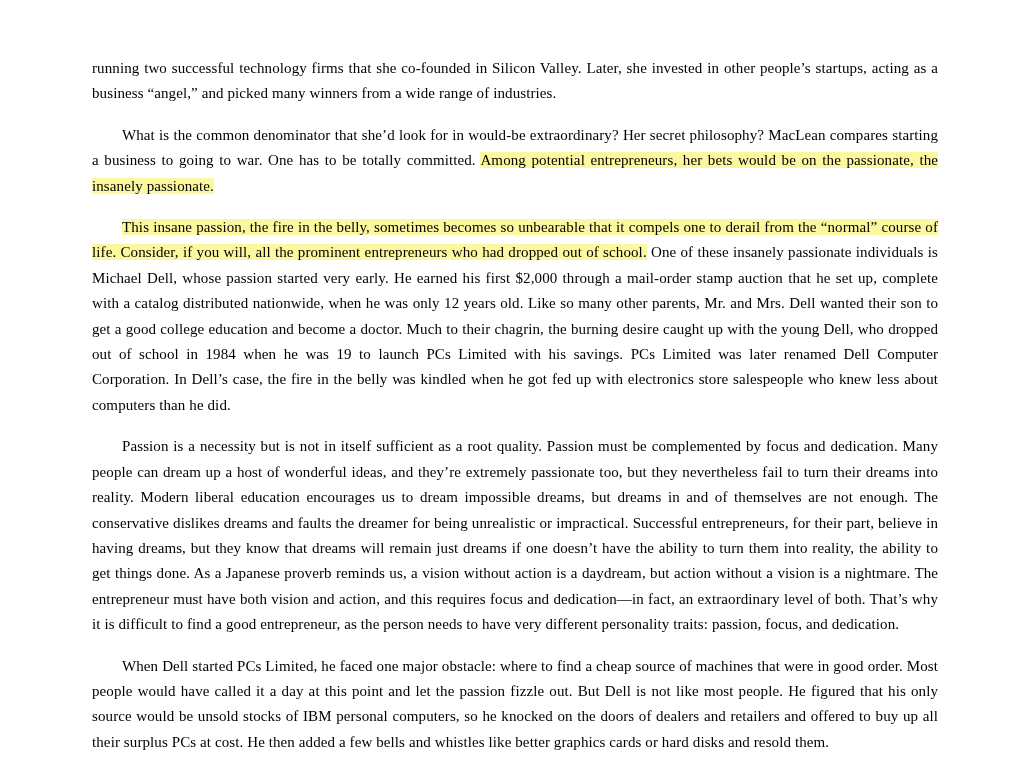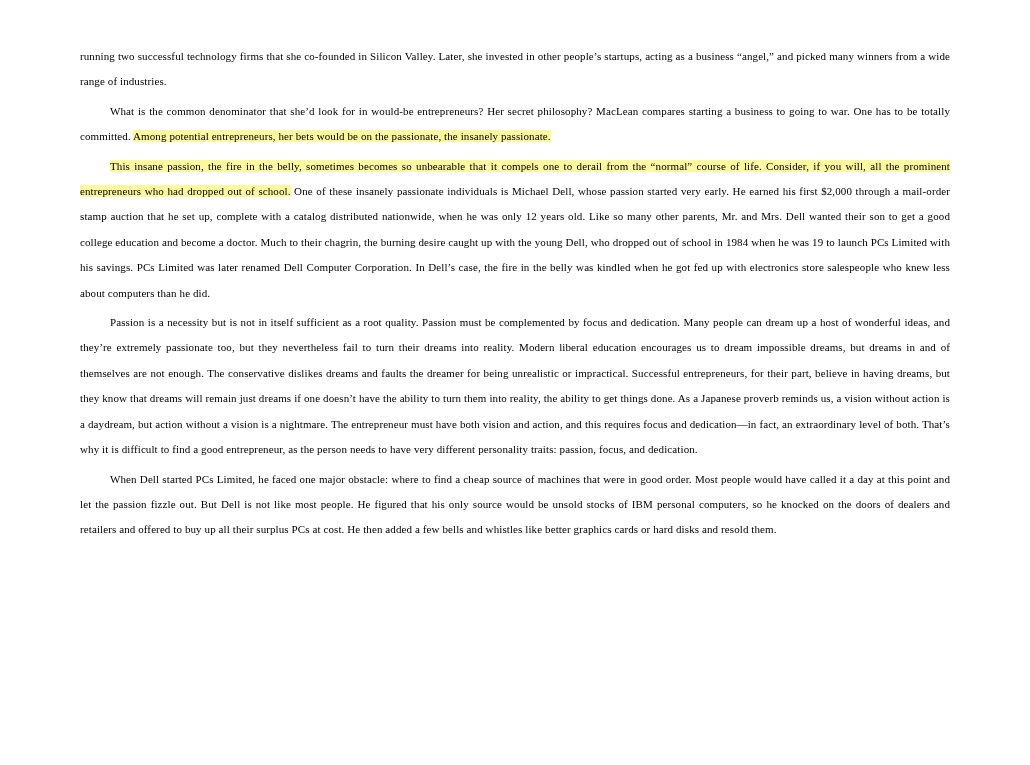--- a/index.html
+++ b/index.html
@@ -20,22 +20,22 @@
     height: 765px;
     background: #ffffff;
   }
   #text-column {
     position: absolute;
     left: 76px;
     top: 40px;
     width: 878px;
   }
   p {
-    margin: 4px;
-    font-size: 11px;
+    margin: 16px;
+    font-size: 15px;
     line-height: 25.4px;
     text-align: justify;
     text-justify: inter-word;
     letter-spacing: 0.1px;
   }
   p.indent {
     text-indent: 30px;
   }
   .hl {
     background-color: #fbf8a0;
@@ -47,21 +47,21 @@
 <body>
 
 <div id="page">
   <div id="text-column">
 
     <p class="para">
       <span>running two successful technology firms that she co-founded in Silicon Valley. Later, she invested in other people’s startups, acting as a business “angel,” and picked many winners from a wide range of industries.</span>
     </p>
 
     <p class="para indent">
-      <span>What is the common denominator that she’d look for in would-be entrepreneurs? Her secret philosophy? MacLean compares starting a business to going to war. One has to be totally committed. </span><span class="hl">Among potential entrepreneurs, her bets would be on the passionate, the insanely passionate.</span>
+      <span>What is the common denominator that she’d look for in would-be extraordinary? Her secret philosophy? MacLean compares starting a business to going to war. One has to be totally committed. </span><span class="hl">Among potential entrepreneurs, her bets would be on the passionate, the insanely passionate.</span>
     </p>
 
     <p class="para indent">
       <span class="hl">This insane passion, the fire in the belly, sometimes becomes so unbearable that it compels one to derail from the “normal” course of life. Consider, if you will, all the prominent entrepreneurs who had dropped out of school.</span><span> One of these insanely passionate individuals is Michael Dell, whose passion started very early. He earned his first $2,000 through a mail-order stamp auction that he set up, complete with a catalog distributed nationwide, when he was only 12 years old. Like so many other parents, Mr. and Mrs. Dell wanted their son to get a good college education and become a doctor. Much to their chagrin, the burning desire caught up with the young Dell, who dropped out of school in 1984 when he was 19 to launch PCs Limited with his savings. PCs Limited was later renamed Dell Computer Corporation. In Dell’s case, the fire in the belly was kindled when he got fed up with electronics store salespeople who knew less about computers than he did.</span>
     </p>
 
     <p class="para indent">
       <span>Passion is a necessity but is not in itself sufficient as a root quality. Passion must be complemented by focus and dedication. Many people can dream up a host of wonderful ideas, and they’re extremely passionate too, but they nevertheless fail to turn their dreams into reality. Modern liberal education encourages us to dream impossible dreams, but dreams in and of themselves are not enough. The conservative dislikes dreams and faults the dreamer for being unrealistic or impractical. Successful entrepreneurs, for their part, believe in having dreams, but they know that dreams will remain just dreams if one doesn’t have the ability to turn them into reality, the ability to get things done. As a Japanese proverb reminds us, a vision without action is a daydream, but action without a vision is a nightmare. The entrepreneur must have both vision and action, and this requires focus and dedication—in fact, an extraordinary level of both. That’s why it is difficult to find a good entrepreneur, as the person needs to have very different personality traits: passion, focus, and dedication.</span>
     </p>
 

